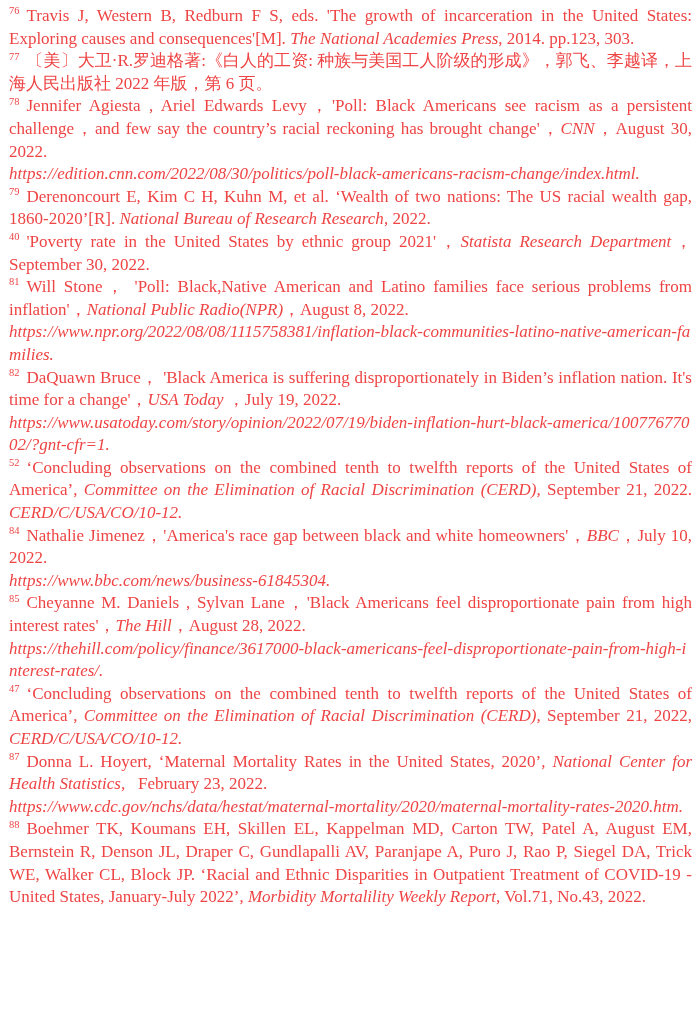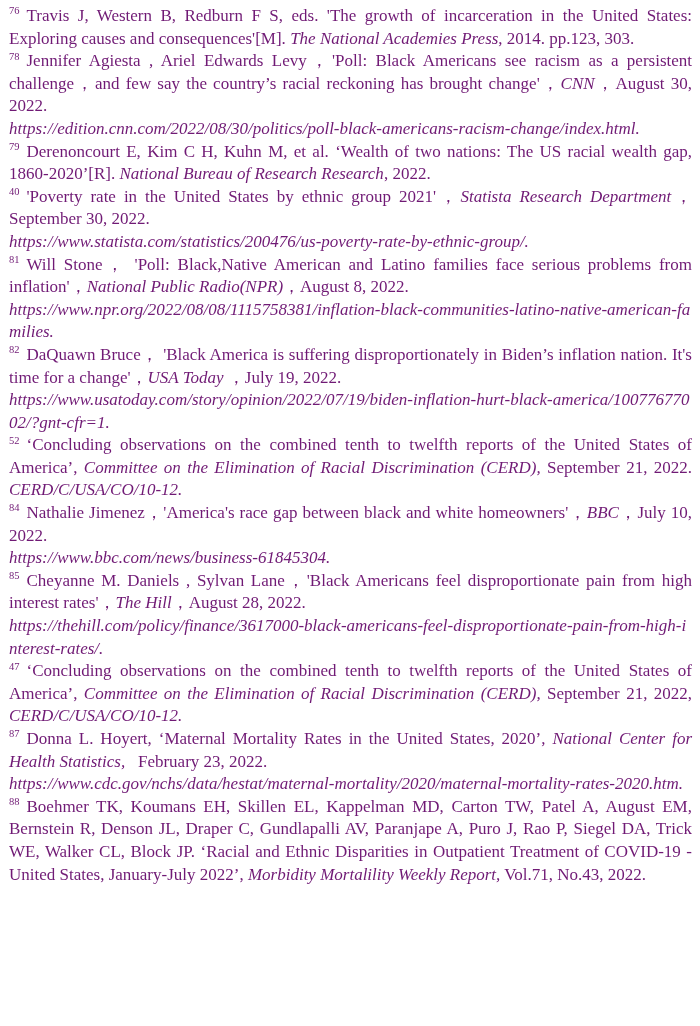--- a/index.html
+++ b/index.html
@@ -5,21 +5,21 @@
   * { margin: 0; padding: 0; box-sizing: border-box; }
   html, body {
     width: 700px;
     background: #ffffff;
   }
   .page {
     width: 700px;
     height: 1026px;
     overflow: hidden;
     background: #ffffff;
-    color: #701a75;
+    color: #ef4444;
     padding: 5px 8px 0 9px;
     font-family: "Liberation Serif", "DejaVu Serif", serif;
     font-size: 17px;
     line-height: 22.6px;
   }
   .footnote {
     text-align: justify;
   }
   .footnote sup.fn-num {
     font-size: 10.5px;
@@ -29,23 +29,24 @@
   }
   .seg-italic { font-style: italic; }
   .seg-url { word-break: break-all; font-style: italic; }
 </style>
 </head>
 <body>
 
 <div class="page">
   <div class="footnotes">
       <p class="footnote"><sup class="fn-num">76</sup><span class="seg-normal">Travis J, Western B, Redburn F S, eds. 'The growth of incarceration in the United States: Exploring causes and consequences'[M]. </span><span class="seg-italic">The National Academies Press</span><span class="seg-normal">, 2014. pp.123, 303.</span></p>
+      <p class="footnote"><sup class="fn-num">77</sup><span class="seg-normal">〔美〕大卫·R.罗迪格著:《白人的工资: 种族与美国工人阶级的形成》，郭飞、李越译，上海人民出版社 2022 年版，第 6 页。</span></p>
       <p class="footnote"><sup class="fn-num">78</sup><span class="seg-normal">Jennifer Agiesta , Ariel Edwards Levy，'Poll: Black Americans see racism as a persistent challenge，and few say the country’s racial reckoning has brought change'，</span><span class="seg-italic">CNN</span><span class="seg-normal">，August 30, 2022.</span><br><span class="seg-normal seg-url">https://edition.cnn.com/2022/08/30/politics/poll-black-americans-racism-change/index.html.</span></p>
       <p class="footnote"><sup class="fn-num">79</sup><span class="seg-normal">Derenoncourt E, Kim C H, Kuhn M, et al. ‘Wealth of two nations: The US racial wealth gap, 1860-2020’[R]. </span><span class="seg-italic">National Bureau of Research Research</span><span class="seg-normal">, 2022.</span></p>
-      <p class="footnote"><sup class="fn-num">40</sup><span class="seg-normal">'Poverty rate in the United States by ethnic group 2021'，</span><span class="seg-italic">Statista Research Department</span><span class="seg-normal">，September 30, 2022.</span><br><span class="seg-normal seg-url">https://www.statista.com/statistics/200476/us-poverty-rate-by-ethnic-group/.</span></p>
+      <p class="footnote"><sup class="fn-num">40</sup><span class="seg-normal">'Poverty rate in the United States by ethnic group 2021'，</span><span class="seg-italic">Statista Research Department</span><span class="seg-normal">，September 30, 2022.</span><br></p>
       <p class="footnote"><sup class="fn-num">81</sup><span class="seg-normal">Will Stone， 'Poll: Black,Native American and Latino families face serious problems from inflation'，</span><span class="seg-italic">National Public Radio(NPR)</span><span class="seg-normal">，August 8, 2022.</span><br><span class="seg-normal seg-url">https://www.npr.org/2022/08/08/1115758381/inflation-black-communities-latino-native-american-families.</span></p>
       <p class="footnote"><sup class="fn-num">82</sup><span class="seg-normal">DaQuawn Bruce， 'Black America is suffering disproportionately in Biden’s inflation nation. It's time for a change'，</span><span class="seg-italic">USA Today</span><span class="seg-normal"> ，July 19, 2022.</span><br><span class="seg-normal seg-url">https://www.usatoday.com/story/opinion/2022/07/19/biden-inflation-hurt-black-america/10077677002/?gnt-cfr=1.</span></p>
       <p class="footnote"><sup class="fn-num">52</sup><span class="seg-normal">‘Concluding observations on the combined tenth to twelfth reports of the United States of America’, </span><span class="seg-italic">Committee on the Elimination of Racial Discrimination (CERD),</span><span class="seg-normal"> September 21, 2022. </span><span class="seg-italic">CERD/C/USA/CO/10-12.</span></p>
       <p class="footnote"><sup class="fn-num">84</sup><span class="seg-normal">Nathalie Jimenez，'America's race gap between black and white homeowners'，</span><span class="seg-italic">BBC</span><span class="seg-normal">，July 10, 2022.</span><br><span class="seg-normal seg-url">https://www.bbc.com/news/business-61845304.</span></p>
       <p class="footnote"><sup class="fn-num">85</sup><span class="seg-normal">Cheyanne M. Daniels , Sylvan Lane，'Black Americans feel disproportionate pain from high interest rates'，</span><span class="seg-italic">The Hill</span><span class="seg-normal">，August 28, 2022.</span><br><span class="seg-normal seg-url">https://thehill.com/policy/finance/3617000-black-americans-feel-disproportionate-pain-from-high-interest-rates/.</span></p>
       <p class="footnote"><sup class="fn-num">47</sup><span class="seg-normal">‘Concluding observations on the combined tenth to twelfth reports of the United States of America’, </span><span class="seg-italic">Committee on the Elimination of Racial Discrimination (CERD),</span><span class="seg-normal"> September 21, 2022, </span><span class="seg-italic">CERD/C/USA/CO/10-12.</span></p>
       <p class="footnote"><sup class="fn-num">87</sup><span class="seg-normal">Donna L. Hoyert, ‘Maternal Mortality Rates in the United States, 2020’, </span><span class="seg-italic">National Center for Health Statistics,</span><span class="seg-normal">&nbsp;&nbsp; February 23, 2022.</span><br><span class="seg-normal seg-url">https://www.cdc.gov/nchs/data/hestat/maternal-mortality/2020/maternal-mortality-rates-2020.htm.</span></p>
       <p class="footnote"><sup class="fn-num">88</sup><span class="seg-normal">Boehmer TK, Koumans EH, Skillen EL, Kappelman MD, Carton TW, Patel A, August EM, Bernstein R, Denson JL, Draper C, Gundlapalli AV, Paranjape A, Puro J, Rao P, Siegel DA, Trick WE, Walker CL, Block JP. ‘Racial and Ethnic Disparities in Outpatient Treatment of COVID-19 - United States, January-July 2022’, </span><span class="seg-italic">Morbidity Mortalility Weekly Report,</span><span class="seg-normal"> Vol.71, No.43, 2022.</span></p>
     </div>
 </div>

